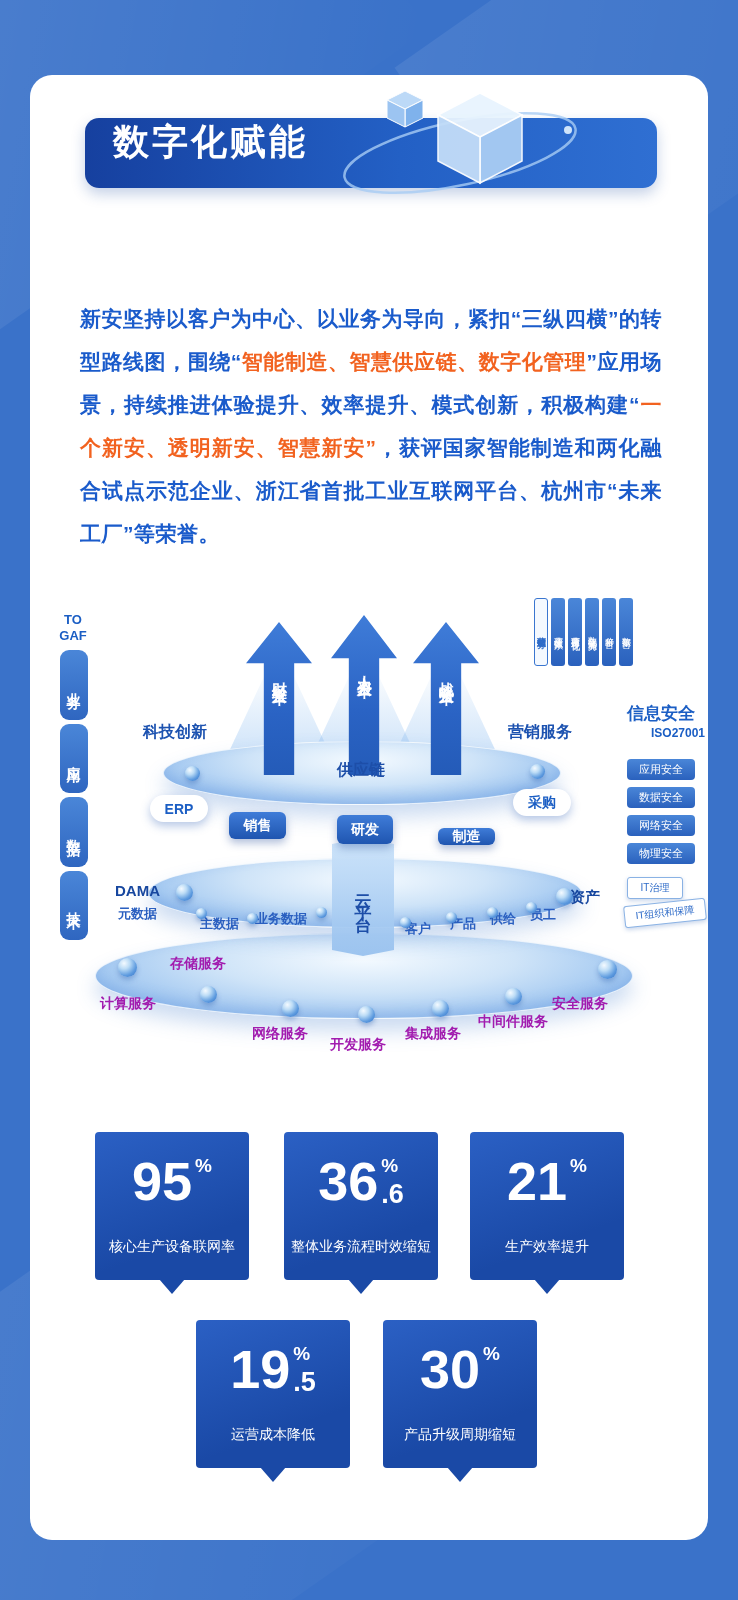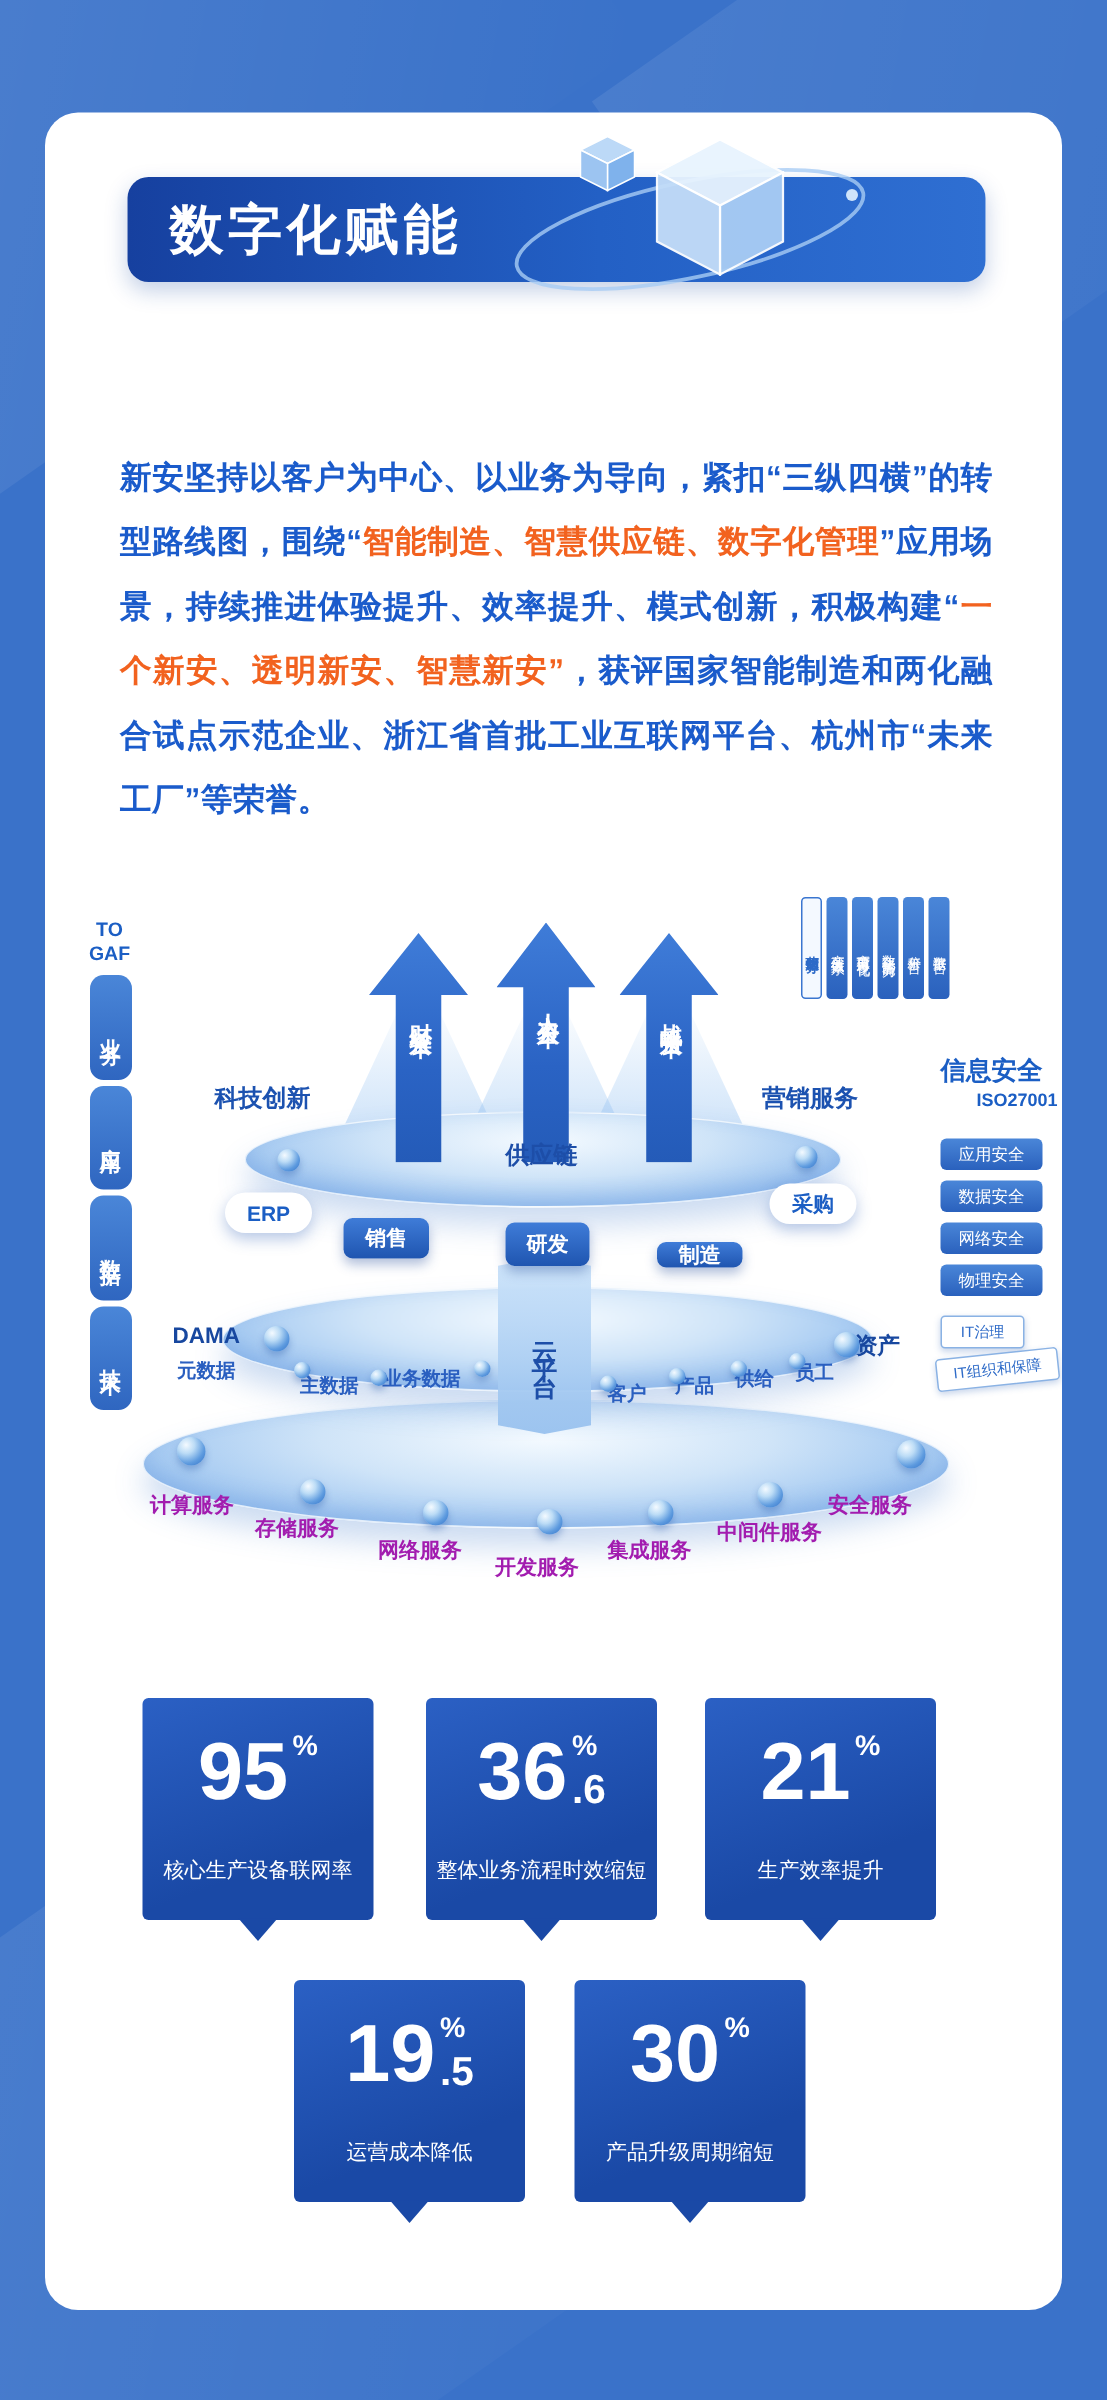--- a/index.html
+++ b/index.html
@@ -8,21 +8,21 @@
        background:#3a72c9;}
   .bg-stripe{position:absolute;transform:rotate(-35deg);pointer-events:none;}
   .s1{left:-240px;top:-60px;width:640px;height:300px;background:linear-gradient(135deg,rgba(255,255,255,.12),rgba(255,255,255,0));}
   .s2{left:-220px;top:1240px;width:720px;height:420px;background:linear-gradient(135deg,rgba(255,255,255,.10),rgba(255,255,255,0));}
   .s3{left:430px;top:-120px;width:560px;height:300px;background:linear-gradient(135deg,rgba(255,255,255,.08),rgba(255,255,255,0));}
 
   .card{position:absolute;left:30px;top:75px;width:678px;height:1465px;background:#ffffff;border-radius:22px;overflow:hidden;}
 
   .banner{position:absolute;left:55px;top:43px;width:572px;height:70px;border-radius:14px;
           background:linear-gradient(90deg,#16409f 0%,#2360c5 55%,#2f6fd2 100%);
-          display:flex;align-items:center;box-shadow:0 6px 14px rgba(25,70,160,.25);}
+          display:flex;align-items:flex-start;box-shadow:0 6px 14px rgba(25,70,160,.25);}
   .banner-title{color:#fff;font-size:36px;font-weight:bold;letter-spacing:3px;padding-left:28px;white-space:nowrap;}
   .cube-art{position:absolute;left:300px;top:0;width:260px;height:150px;z-index:3;}
 
   .intro{position:absolute;left:50px;top:222px;width:582px;margin:0;
          font-size:21px;line-height:43px;font-weight:bold;color:#1a5bcb;text-align:justify;letter-spacing:.5px;}
   .intro .hl{color:#f2621f;}
 
   .diagram{position:absolute;inset:0;}
   .togaf-label{position:absolute;left:24px;top:537px;width:38px;text-align:center;
                font-size:13px;font-weight:bold;color:#1b5ec4;line-height:16px;}
@@ -82,21 +82,21 @@
            background:linear-gradient(180deg,#4a86d8,#2a61bd);color:#fff;font-size:11px;
            display:flex;align-items:center;justify-content:center;}
   .sec-outline{position:absolute;background:#fff;border:1px solid #8ab2e4;border-radius:3px;color:#2e6bc8;
                font-size:10px;display:flex;align-items:center;justify-content:center;z-index:4;
                box-shadow:0 2px 4px rgba(45,95,180,.25);}
 
   .tile{position:absolute;width:154px;height:148px;border-radius:4px;
         background:linear-gradient(160deg,#2b60c4 0%,#1a49a6 70%);}
   .tile::after{content:"";position:absolute;left:50%;bottom:-14px;margin-left:-13px;width:0;height:0;
         border-left:13px solid transparent;border-right:13px solid transparent;border-top:15px solid #1a49a6;}
-  .num{display:flex;justify-content:center;align-items:center;margin-top:22px;color:#fff;}
+  .num{display:flex;justify-content:center;align-items:flex-end;margin-top:22px;color:#fff;}
   .int{font-size:54px;font-weight:bold;line-height:1;}
   .side{display:flex;flex-direction:column;justify-content:space-between;height:52px;margin-left:3px;}
   .pct{font-size:19px;font-weight:bold;line-height:1;}
   .dec{font-size:27px;font-weight:bold;line-height:1;}
   .tlabel{position:absolute;left:0;right:0;bottom:24px;text-align:center;color:#fff;font-size:14px;}
 </style>
 </head>
 <body>
 
 <div class="page">
@@ -176,21 +176,21 @@
       <div class="dlabel" style="left:88px;top:830px;">元数据</div>
       <div class="dlabel" style="left:170px;top:840px;">主数据</div>
       <div class="dlabel" style="left:225px;top:835px;">业务数据</div>
       <div class="dlabel" style="left:375px;top:845px;">客户</div>
       <div class="dlabel" style="left:420px;top:840px;">产品</div>
       <div class="dlabel" style="left:460px;top:835px;">供给</div>
       <div class="dlabel" style="left:500px;top:831px;">员工</div>
       <div class="big-label" style="left:540px;top:813px;">资产</div>
 
       <div class="svc" style="left:70px;top:920px;">计算服务</div>
-      <div class="svc" style="left:140px;top:935px;">存储服务</div>
+      <div class="svc" style="left:140px;top:880px;">存储服务</div>
       <div class="svc" style="left:222px;top:950px;">网络服务</div>
       <div class="svc" style="left:300px;top:961px;">开发服务</div>
       <div class="svc" style="left:375px;top:950px;">集成服务</div>
       <div class="svc" style="left:448px;top:938px;">中间件服务</div>
       <div class="svc" style="left:522px;top:920px;">安全服务</div>
 
       <div class="ball" style="left:155px;top:691px;width:15px;height:15px;"></div>
       <div class="ball" style="left:500px;top:689px;width:15px;height:15px;"></div>
       <div class="ball" style="left:146px;top:809px;width:17px;height:17px;"></div>
       <div class="ball" style="left:526px;top:813px;width:17px;height:17px;"></div>

